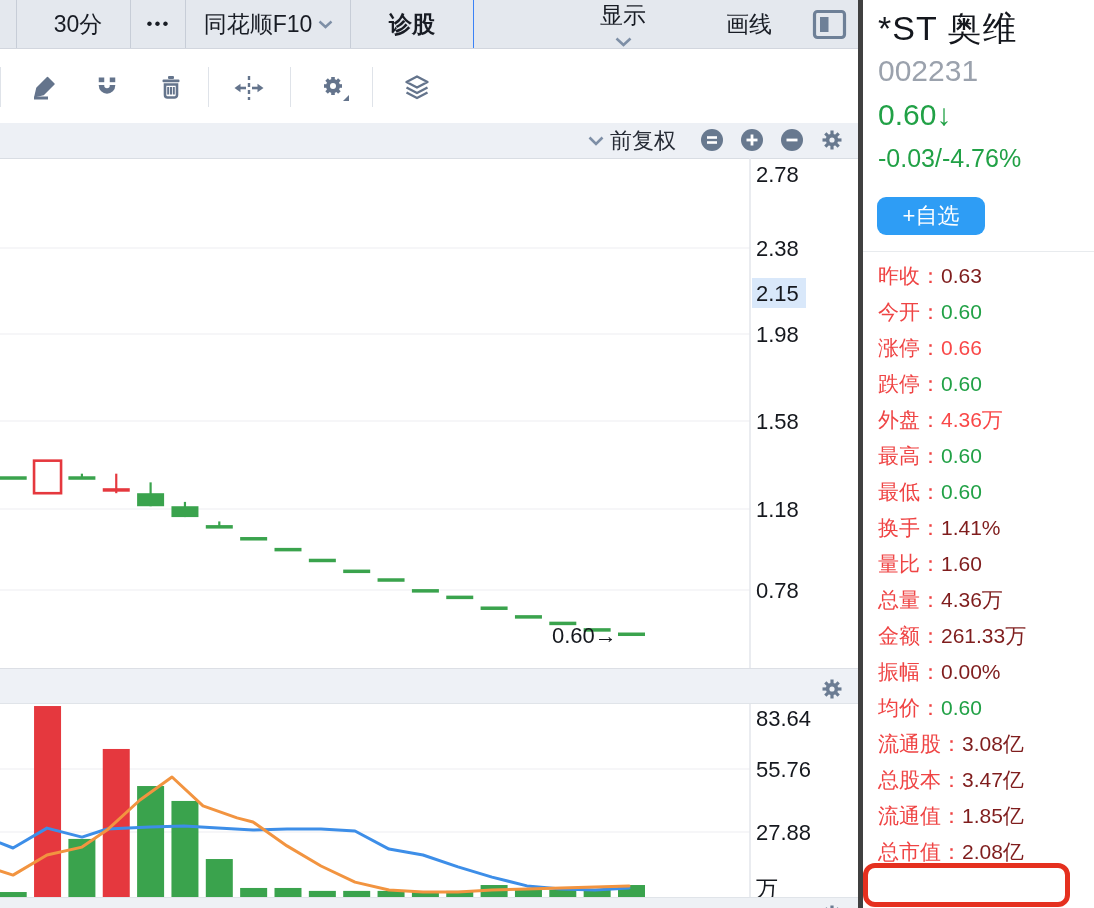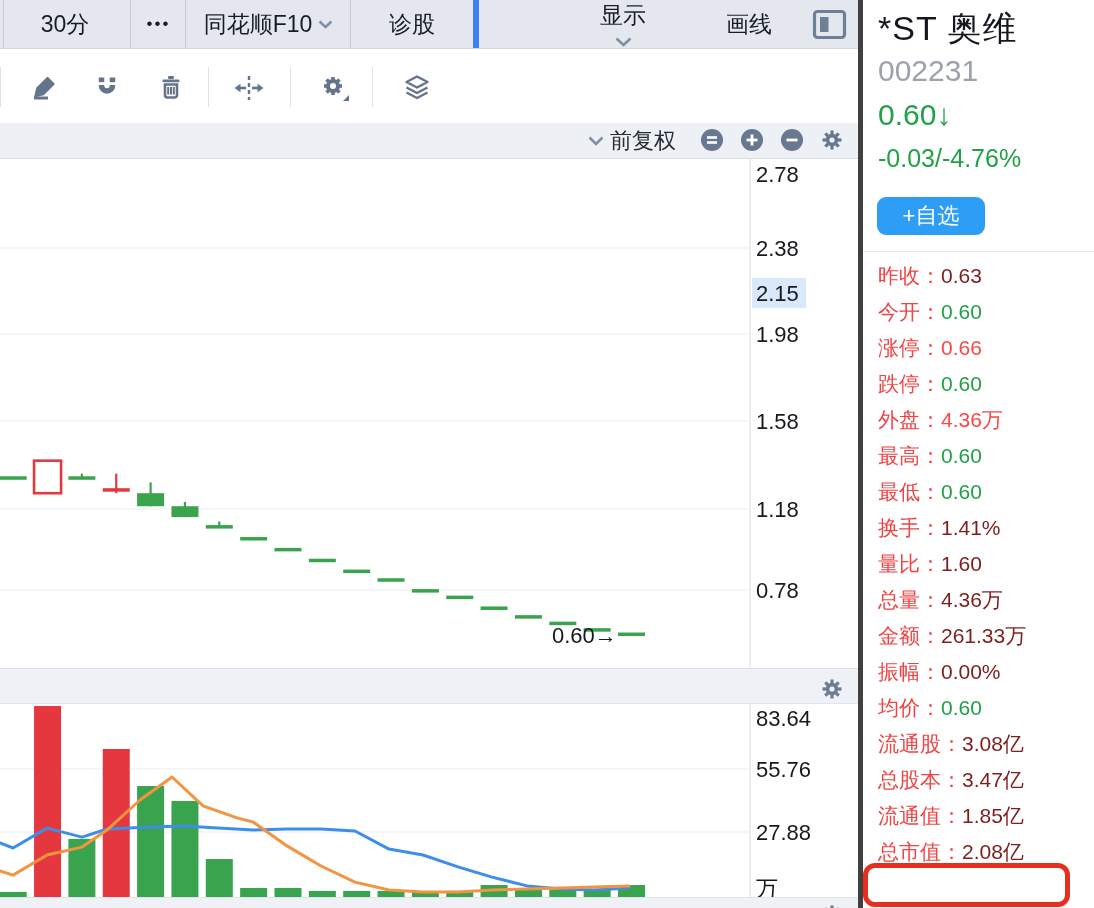--- a/index.html
+++ b/index.html
@@ -2,21 +2,21 @@
 <html><head>
 <meta charset="utf-8">
 <style>
   html,body{margin:0;padding:0;background:#fff;}
   #app{position:relative;width:1094px;height:908px;overflow:hidden;background:#fff;
        font-family:"Liberation Sans","DejaVu Sans",sans-serif;color:#1c2028;}
   
   .topbar{position:absolute;left:0;top:0;width:858px;height:48px;background:#e4e8ee;border-bottom:1px solid #d2d6de;}
   .seg{position:absolute;top:0;height:48px;display:flex;align-items:center;justify-content:center;
        font-size:23px;color:#181c24;border-left:1px solid #c7cdd7;cursor:default;gap:6px;}
-  .seg-last{border-right:6px solid #3b82f6;}
+  .seg-last{border-right:1px solid #3b82f6;font-weight:bold;}
   .tb-right{position:absolute;top:0;height:48px;display:flex;align-items:center;font-size:23px;color:#181c24;gap:6px;}
   .chev{display:inline-block;}
   
   .toolbar2{position:absolute;left:0;top:49px;width:858px;height:74px;background:#fff;}
   .tool{position:absolute;top:24px;width:30px;height:30px;cursor:pointer;}
   .tsep{position:absolute;top:18px;width:1px;height:40px;background:#dfe3e9;}
   
   .chart-header{position:absolute;left:0;top:123px;width:858px;height:35px;background:#edf0f5;border-bottom:1px solid #d9dde3;}
   .adjust{position:absolute;left:588px;top:0;height:35px;display:flex;align-items:center;gap:6px;font-size:22px;color:#272c36;cursor:pointer;}
   .hbtn{position:absolute;top:5px;width:24px;height:24px;cursor:pointer;}
@@ -42,21 +42,21 @@
   .stat-value.c-green{color:#21a146;}
   .stat-value.c-red{color:#f94848;}
   .annot-box{position:absolute;left:0px;top:863px;width:197px;height:34px;border:5px solid #e5301f;border-radius:12px;pointer-events:none;}
 </style>
 </head>
 <body>
 
 <div id="app">
 
   <div class="topbar">
-    <div class="seg" style="left:3px;width:122px;">
+    <div class="seg" style="left:16px;width:122px;">
       <span>30分</span>
     </div>
     <div class="seg" style="left:130px;width:55px;font-size:17px;letter-spacing:2px;">
       <span>•••</span>
     </div>
     <div class="seg" style="left:185px;width:165px;">
       <span>同花顺F10</span>
       <svg class="chev" width="15" height="9" viewBox="0 0 15 9">
         <polyline points="1.5,1.5 7.5,7 13.5,1.5" fill="none" stroke="#7e8fa6" stroke-width="2.4"></polyline>
       </svg>

